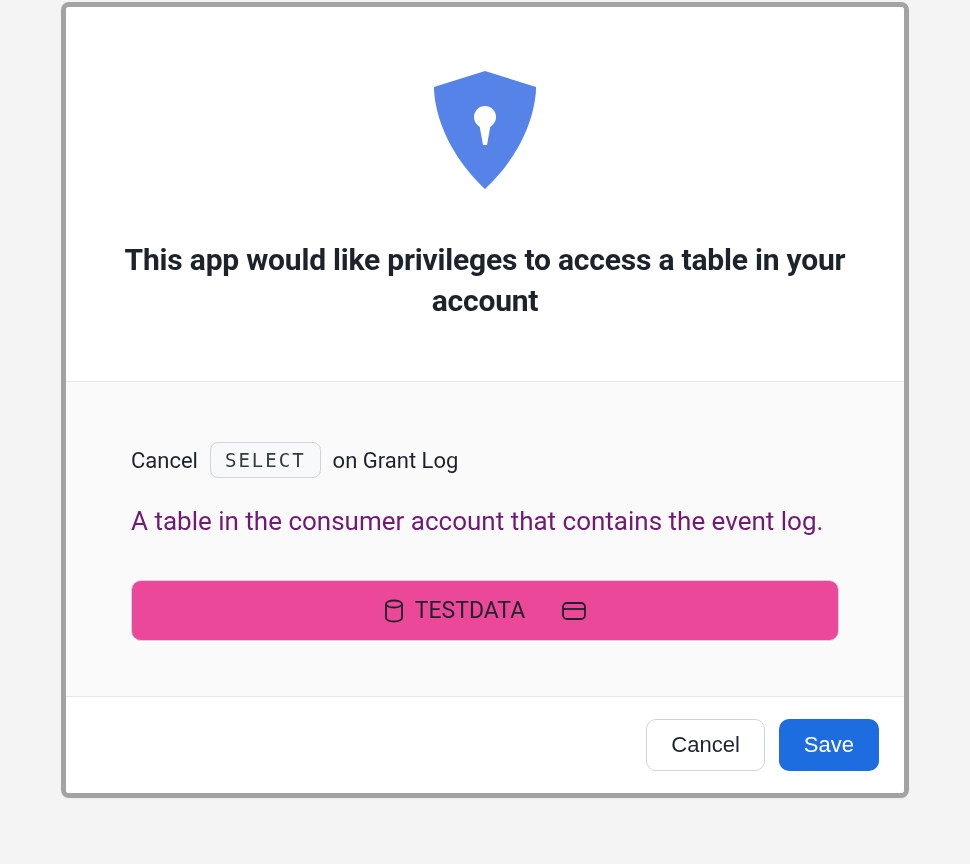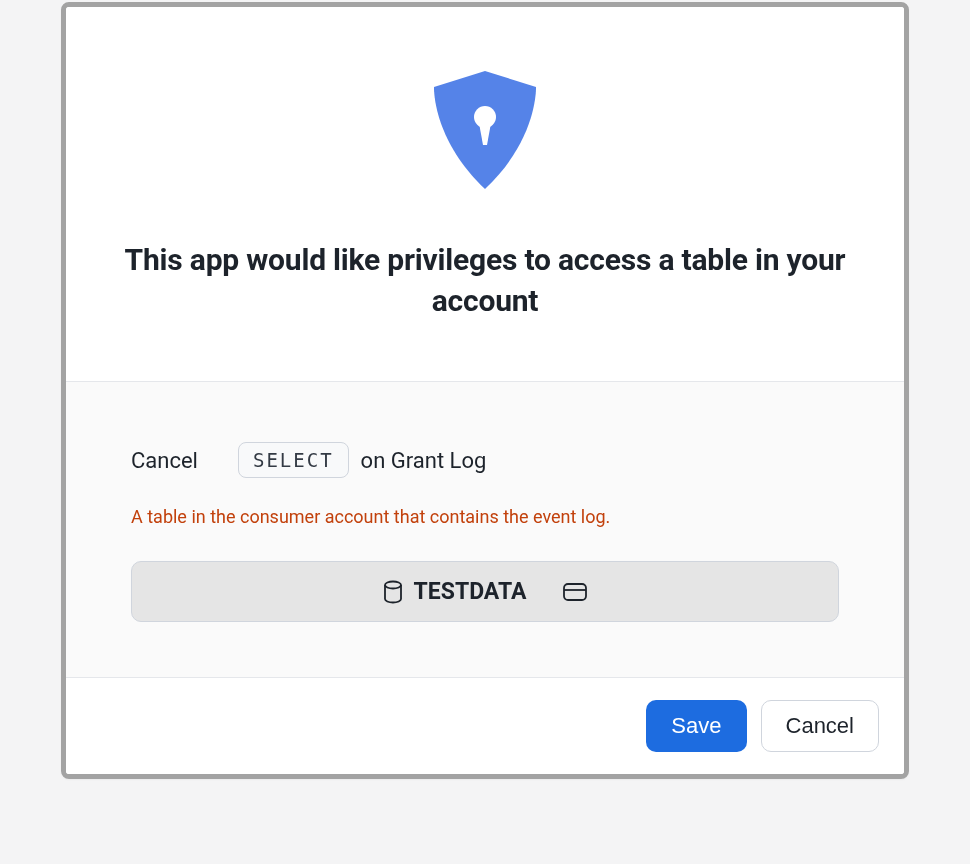--- a/index.html
+++ b/index.html
@@ -69,41 +69,40 @@
       align-items: center;
       padding: 6px 14px;
       border: 1px solid #d0d5dd;
       border-radius: 8px;
       background: #f8f9fa;
       font-family: ui-monospace, SFMono-Regular, Menlo, Consolas, monospace;
       font-size: 19px;
       letter-spacing: 2px;
       color: #333a44;
       font-weight: 500;
-      margin-left: 28px;
     }
     
     .description {
-      font-size: 18px;
-      color: #c2410c;
-      margin-bottom: 34px;
+      font-size: 26px;
+      color: #701a75;
+      margin-bottom: 44px;
     }
     
     .selector-box {
       border: 1px solid #d0d5dd;
       border-radius: 10px;
-      background: #e5e5e5;
+      background: #ec4899;
       padding: 16px 20px;
       display: flex;
       align-items: center;
       justify-content: center;
       gap: 36px;
       font-size: 23px;
       color: #1d232b;
-      font-weight: 700;
+      font-weight: 400;
     }
     
     .selector-item {
       display: inline-flex;
       align-items: center;
       gap: 10px;
     }
     
     .db-icon, .table-icon {
       display: inline-flex;
@@ -178,17 +177,17 @@
           <svg width="26" height="20" viewBox="0 0 26 20" fill="none" stroke="#1d232b" stroke-width="1.8">
             <rect x="2" y="2" width="22" height="16" rx="4"></rect>
             <line x1="2" y1="8" x2="24" y2="8"></line>
           </svg>
         </span>
       </span>
     </div>
   </div>
 
   <div class="modal-footer">
+    <button class="btn btn-secondary">Cancel</button>
     <button class="btn btn-primary">Save</button>
-    <button class="btn btn-secondary">Cancel</button>
   </div>
 
 </div>
 
 </body></html>

